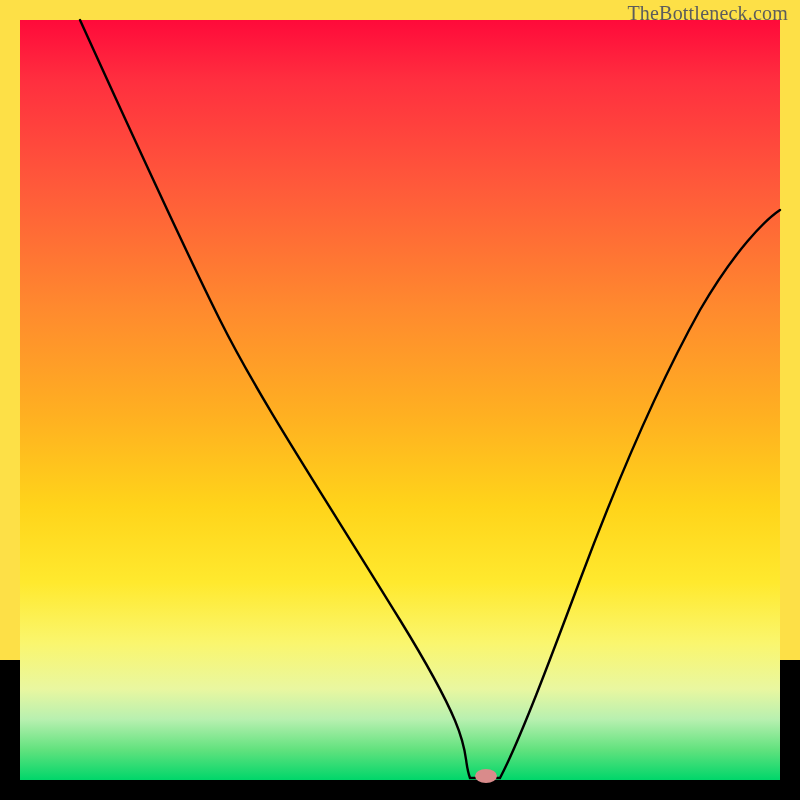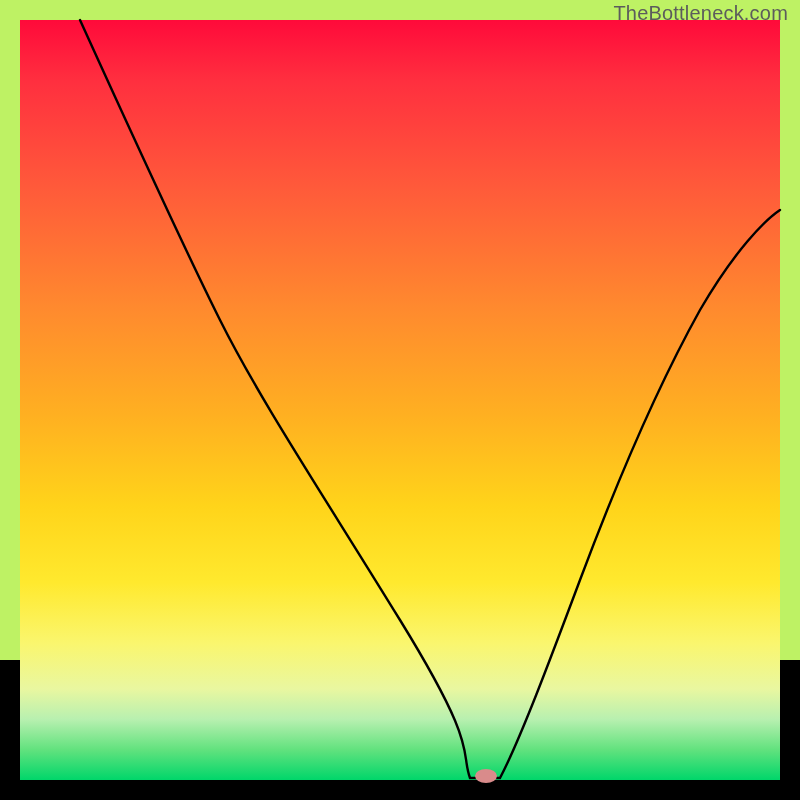--- a/index.html
+++ b/index.html
@@ -8,21 +8,22 @@
     width: 800px;
     height: 800px;
     background: #000;
     overflow: hidden;
     font-family: Arial, Helvetica, sans-serif;
   }
   .frame {
     position: relative;
     width: 800px;
     height: 660px;
-    background: #bef264;
+    background: #fde047;
+    font-family: Liberation Serif, serif;
   }
   .plot {
     position: absolute;
     left: 20px;
     top: 20px;
     width: 760px;
     height: 760px;
     
     background: linear-gradient(
       to bottom,

